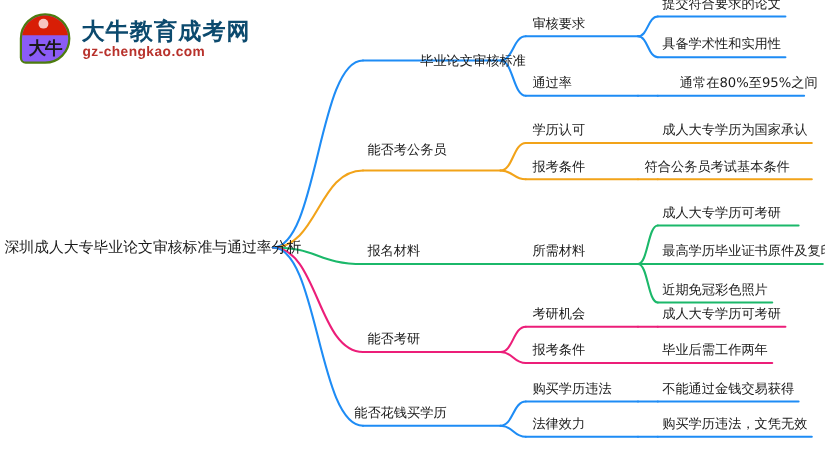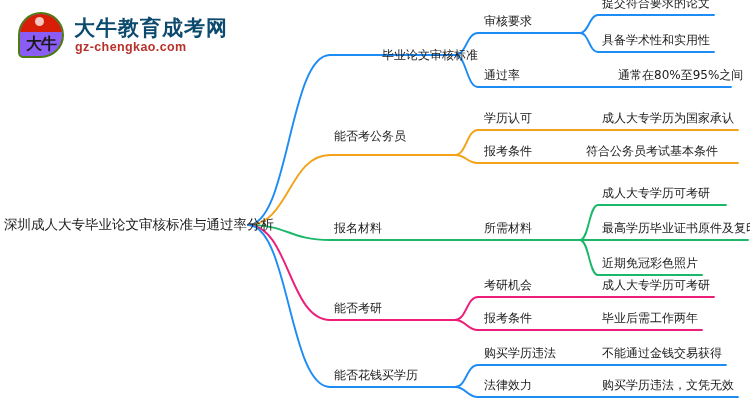--- a/index.html
+++ b/index.html
@@ -149,20 +149,20 @@
       <div class="node lvl1" style="left: 334px; top: 237px;">报名材料</div>
       <div class="node lvl2" style="left: 484px; top: 237px;">所需材料</div>
       <div class="node leaf" style="left: 602px; top: 202px;">成人大专学历可考研</div>
       <div class="node leaf" style="left: 602px; top: 237px;">最高学历毕业证书原件及复印件</div>
       <div class="node leaf" style="left: 602px; top: 272px;">近期免冠彩色照片</div>
       <div class="node lvl1" style="left: 334px; top: 317px;">能否考研</div>
       <div class="node lvl2" style="left: 484px; top: 294px;">考研机会</div>
       <div class="node leaf" style="left: 602px; top: 294px;">成人大专学历可考研</div>
       <div class="node lvl2" style="left: 484px; top: 327px;">报考条件</div>
       <div class="node leaf" style="left: 602px; top: 327px;">毕业后需工作两年</div>
-      <div class="node lvl1" style="left: 334px; top: 384px; font-family: Liberation Mono, monospace;">能否花钱买学历</div>
+      <div class="node lvl1" style="left: 322px; top: 384px; font-family: Liberation Mono, monospace;">能否花钱买学历</div>
       <div class="node lvl2" style="left: 484px; top: 362px;">购买学历违法</div>
       <div class="node leaf" style="left: 602px; top: 362px;">不能通过金钱交易获得</div>
       <div class="node lvl2" style="left: 484px; top: 394px;">法律效力</div>
       <div class="node leaf" style="left: 602px; top: 394px;">购买学历违法，文凭无效</div>
     </div>
 
 </div>
 
 </body></html>

